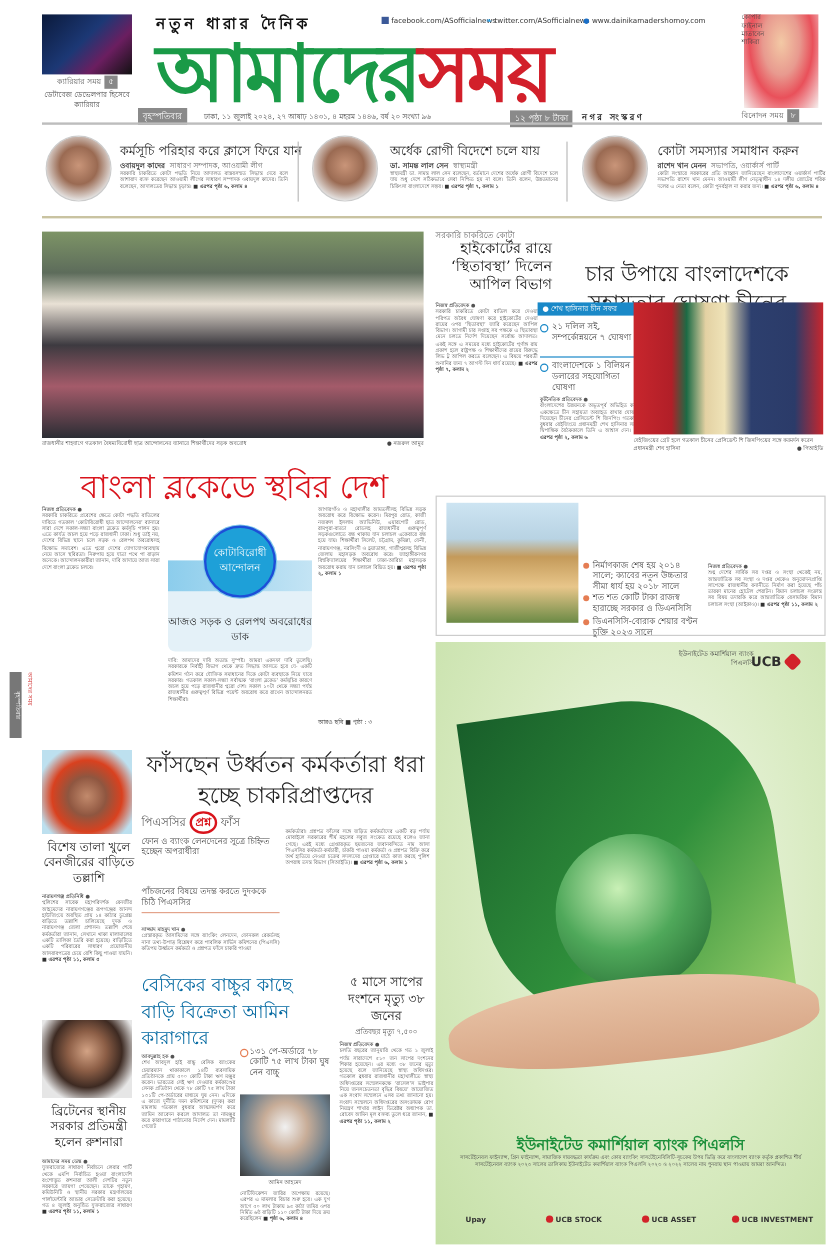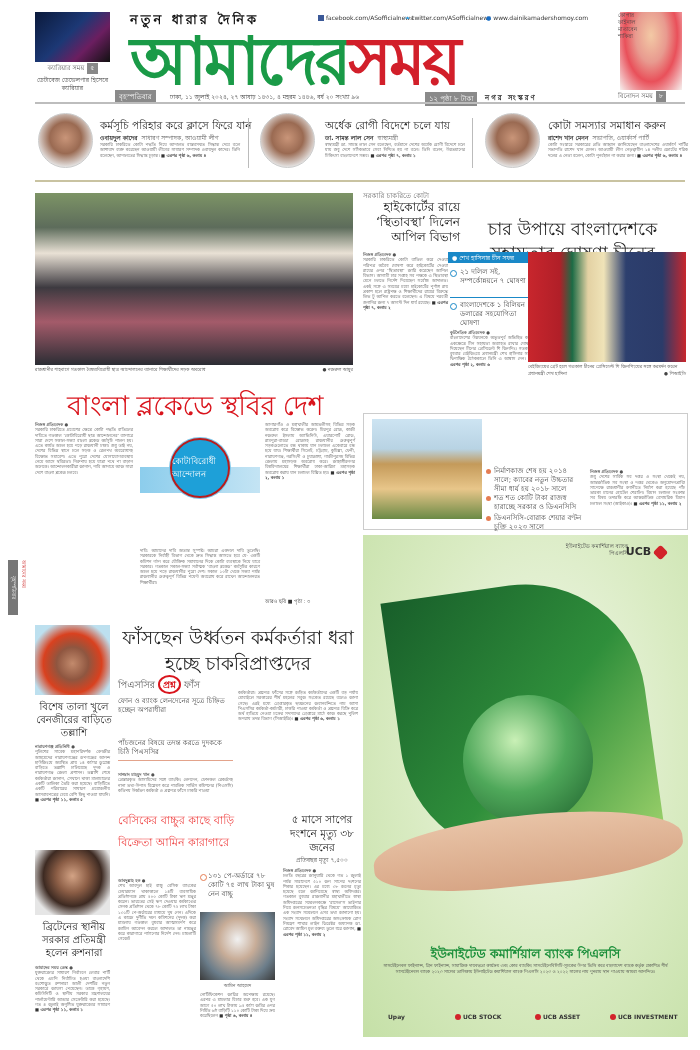--- a/index.html
+++ b/index.html
@@ -49,21 +49,21 @@
   .china-point { left: 450px; width: 82px; font-size: 7px; line-height: 9px; color: #444; padding-left: 10px; position: absolute; }
   .china-point::before { content: ""; position: absolute; left: 0; top: 2px; width: 5px; height: 5px; border-radius: 50%; border: 1.5px solid #1a89c8; }
   .china-divider { left: 450px; top: 297px; width: 80px; height: 1px; background: #1a89c8; }
   .china-body { left: 450px; top: 330px; width: 82px; }
   .china-photo { left: 528px; top: 252px; width: 158px; height: 110px; background: linear-gradient(90deg,#c8262d 0%,#b11f28 20%,#1c6b45 28%,#e3d1a3 38%,#efe3b8 48%,#2d3f6e 62%,#2b3b69 85%,#c8262d 100%); }
   .china-caption { left: 528px; top: 364px; width: 158px; font-size: 4.5px; color:#444; }
   
   .main-head { left: 35px; top: 385px; width: 320px; font-family: "DejaVu Sans", sans-serif; font-size: 27px; color: #d9141c; text-align: center; letter-spacing: -0.5px; }
   .main-col { top: 422px; width: 98px; }
   .quota-badge { left: 140px; top: 433px; width: 120px; height: 110px; }
-  .quota-circle { left: 30px; top: 5px; width: 60px; height: 60px; border-radius: 50%; background: #1ea0d8; border: 2px solid #b91c1c; box-shadow: 0 0 0 1px #7fc8ea; color:#fff; font-size: 8.5px; line-height: 13px; padding-top: 15px; }
+  .quota-circle { left: 30px; top: 5px; width: 60px; height: 60px; border-radius: 50%; background: #1ea0d8; border: 2px solid #1d4ed8; box-shadow: 0 0 0 1px #7fc8ea; color:#fff; text-align: center; font-size: 8.5px; line-height: 13px; padding-top: 15px; }
   .quota-box { left: 0; top: 60px; width: 120px; height: 50px; background: #e4f1f8; border-radius: 0 0 6px 6px; text-align: center; font-size: 8.5px; line-height: 12px; color:#222; padding-top: 8px; }
   .quota-strip { left: 0; top: 34px; width: 120px; height: 26px; background: linear-gradient(90deg,#8ccdec 0%,#c4e4f4 100%); }
   .more-link { left: 265px; top: 598px; font-size: 5px; color: #333; }
   .side-vertical { left: 8px; top: 560px; width: 10px; height: 55px; background: #777; color:#fff; font-size: 5px; writing-mode: vertical-rl; text-align: center; }
   .side-red { left: 20px; top: 560px; width: 8px; height: 55px; color:#c22; font-size: 5px; writing-mode: vertical-rl; }
   
   .hotel-box { left: 363px; top: 413px; width: 325px; height: 117px; border: 1px solid #ccc; }
   .hotel-photo { left: 8px; top: 5px; width: 110px; height: 100px; background: linear-gradient(180deg,#cde4f2 0%,#b8d3e3 30%,#c49a5a 45%,#e8c68a 70%,#6b8a45 100%); }
   .hotel-head { left: 122px; top: 5px; width: 198px; font-family:"DejaVu Serif", serif; font-size: 15.5px; line-height: 22px; text-align: center; color:#222; }
   .hotel-point { left: 122px; width: 96px; font-size: 7px; line-height: 9px; color: #444; padding-left: 8px; position: absolute; }
@@ -85,21 +85,21 @@
   .benazir-photo { left: 35px; top: 625px; width: 75px; height: 70px; background: radial-gradient(ellipse at 50% 55%, #c28a6c 0%, #8f5640 30%, #d9411f 55%, #bde0ef 80%); }
   .benazir-head { left: 35px; top: 700px; width: 78px; font-family: "DejaVu Serif", serif; font-size: 10px; line-height: 13px; text-align: center; color:#222; }
   .benazir-body { left: 35px; top: 744px; width: 75px; }
   .psc-head { left: 118px; top: 625px; width: 240px; font-family: "DejaVu Serif", serif; font-size: 18.5px; line-height: 26px; text-align: center; color:#222; }
   .psc-kicker { left: 118px; top: 678px; font-size: 9.5px; color: #555; }
   .psc-kicker .red { color:#d9141c; font-weight:bold; border: 2px solid #d9141c; border-radius: 50%; padding: 2px 3px; margin: 0 3px; }
   .psc-sub { left: 118px; top: 697px; width: 115px; font-size: 7px; line-height: 9px; color:#444; }
   .psc-sub2 { left: 118px; top: 739px; width: 115px; font-size: 7px; line-height: 9px; color:#444; padding-bottom: 3px; border-bottom: 1px solid #e3a38b; }
   .psc-body1 { left: 118px; top: 772px; width: 115px; }
   .psc-body2 { left: 238px; top: 690px; width: 120px; }
-  .basic-head { left: 118px; top: 810px; width: 150px; font-family: "DejaVu Serif", serif; font-size: 11px; line-height: 22px; color:#ef4444; }
+  .basic-head { left: 118px; top: 810px; width: 150px; font-family: "DejaVu Serif", serif; font-size: 15px; line-height: 22px; color:#0369a1; }
   .basic-body { left: 118px; top: 878px; width: 78px; }
   .basic-point { left: 200px; top: 872px; width: 75px; font-size: 7px; line-height: 9px; color:#444; padding-left: 8px; position: absolute; }
   .basic-point::before { content:""; position:absolute; left:0; top:2px; width:5px; height:5px; border-radius:50%; border:1px solid #e57d53; }
   .amin-photo { left: 200px; top: 912px; width: 75px; height: 68px; background: radial-gradient(ellipse at 50% 40%, #f1f1f1 0%, #c8ad98 35%, #6b7d8a 70%, #3a3a3a 100%); }
   .amin-caption { left: 200px; top: 983px; width: 75px; font-size: 4.5px; color:#444; text-align: center; }
   .amin-body { left: 200px; top: 992px; width: 75px; }
   .snake-head { left: 283px; top: 812px; width: 78px; font-family: "DejaVu Serif", serif; font-size: 10.5px; line-height: 14px; text-align: center; color:#222; }
   .snake-sub { left: 283px; top: 855px; width: 78px; font-size: 6px; color:#555; text-align: center; }
   .snake-body { left: 283px; top: 868px; width: 78px; }
   .rushanara-photo { left: 35px; top: 850px; width: 75px; height: 65px; background: radial-gradient(ellipse at 50% 40%, #d3a385 0%, #8c5e46 30%, #3d2a22 55%, #e6e6e6 80%); }
@@ -186,20 +186,21 @@
   <span>বেইজিংয়ের গ্রেট হলে গতকাল চীনের প্রেসিডেন্ট শি জিনপিংয়ের সঙ্গে করমর্দন করেন প্রধানমন্ত্রী শেখ হাসিনা</span> <span style="float:right;">● পিআইডি</span>
 </div>
 
 <div class="abs main-head">বাংলা ব্লকেডে স্থবির দেশ</div>
 <div class="abs main-col tiny" style="left:35px;">
   <b>নিজস্ব প্রতিবেদক ●</b><br>
   <span>সরকারি চাকরিতে প্রবেশের ক্ষেত্রে কোটা পদ্ধতি বাতিলের দাবিতে গতকাল ‘কোটাবিরোধী ছাত্র আন্দোলনের’ ব্যানারে সারা দেশে সকাল-সন্ধ্যা বাংলা ব্লকেড কর্মসূচি পালন হয়। এতে কার্যত অচল হয়ে পড়ে রাজধানী ঢাকা। শুধু তাই নয়, দেশের বিভিন্ন স্থানে চলে সড়ক ও রেলপথ অবরোধসহ বিক্ষোভ সমাবেশ। এতে পুরো দেশের যোগাযোগব্যবস্থায় নেমে আসে স্থবিরতা। নিরুপায় হয়ে যাত্রা পথে পা বাড়ান অনেকে। আন্দোলনকারীরা জানান, দাবি আদায়ে আজ সারা দেশে বাংলা ব্লকেড চলবে।</span>
 </div>
 <div class="abs quota-badge">
   <div class="abs quota-strip"></div>
+  <div class="abs quota-box" style="padding-top:20px;"><span>আজও সড়ক ও রেলপথ অবরোধের ডাক</span></div>
   <div class="abs quota-circle">
     <div>কোটাবিরোধী</div>
     <div>আন্দোলন</div>
   </div>
 </div>
 <div class="abs main-col tiny" style="left:140px; top:548px; width:120px;">
   <span>দাবি: আমাদের দাবি অত্যন্ত সুস্পষ্ট। আমরা একদফা দাবি তুলেছি। সরকারকে নির্বাহী বিভাগ থেকে দ্রুত সিদ্ধান্ত আসতে হবে যে- একটি কমিশন গঠন করে যৌক্তিক সমাধানের দিকে কোটা ব্যবস্থাকে নিয়ে যাবে সরকার। গতকাল সকাল-সন্ধ্যা সর্বাত্মক ‘বাংলা ব্লকেড’ কর্মসূচির কারণে অচল হয়ে পড়ে রাজধানীর পুরো দেশ। সকাল ১০টা থেকে সন্ধ্যা পর্যন্ত রাজধানীর গুরুত্বপূর্ণ বিভিন্ন পয়েন্ট অবরোধ করে রাখেন আন্দোলনরত শিক্ষার্থীরা।</span>
 </div>
 <div class="abs main-col tiny" style="left:265px; width:90px;">
   <span>আগারগাঁও ও মহাখালীর আমতলীসহ বিভিন্ন সড়ক অবরোধ করে বিক্ষোভ করেন। মিরপুর রোড, কাজী নজরুল ইসলাম অ্যাভিনিউ, এয়ারপোর্ট রোড, রামপুরা-বাড্ডা রোডসহ রাজধানীর গুরুত্বপূর্ণ সড়কগুলোতে বন্ধ থাকায় যান চলাচল একেবারে বন্ধ হয়ে যায়। শিক্ষার্থীরা সিলেট, চট্টগ্রাম, কুমিল্লা, ফেনী, নারায়ণগঞ্জ, নরসিংদী ও চুয়াডাঙ্গা, গাজীপুরসহ বিভিন্ন জেলায় মহাসড়ক অবরোধ করে। জাহাঙ্গীরনগর বিশ্ববিদ্যালয়ের শিক্ষার্থীরা ঢাকা-আরিচা মহাসড়ক অবরোধ করায় যান চলাচল বিঘ্নিত হয়।</span>

